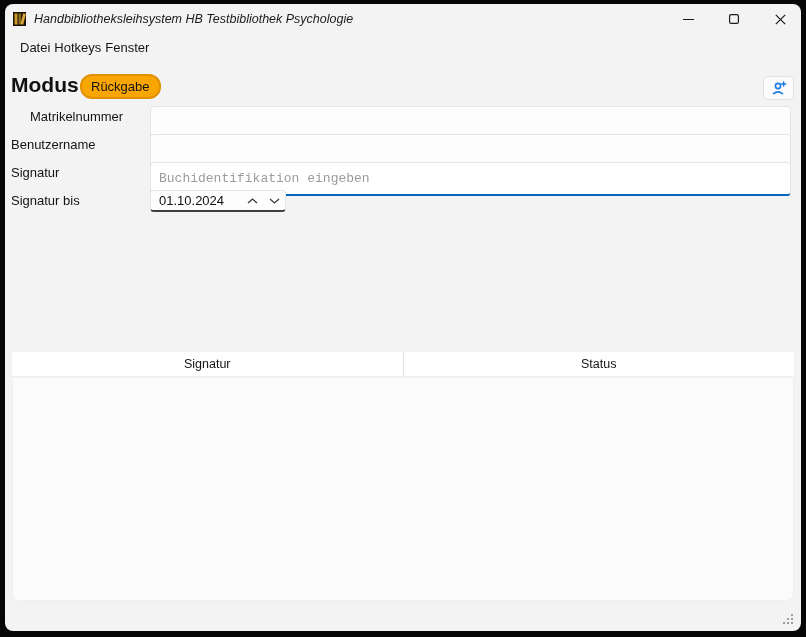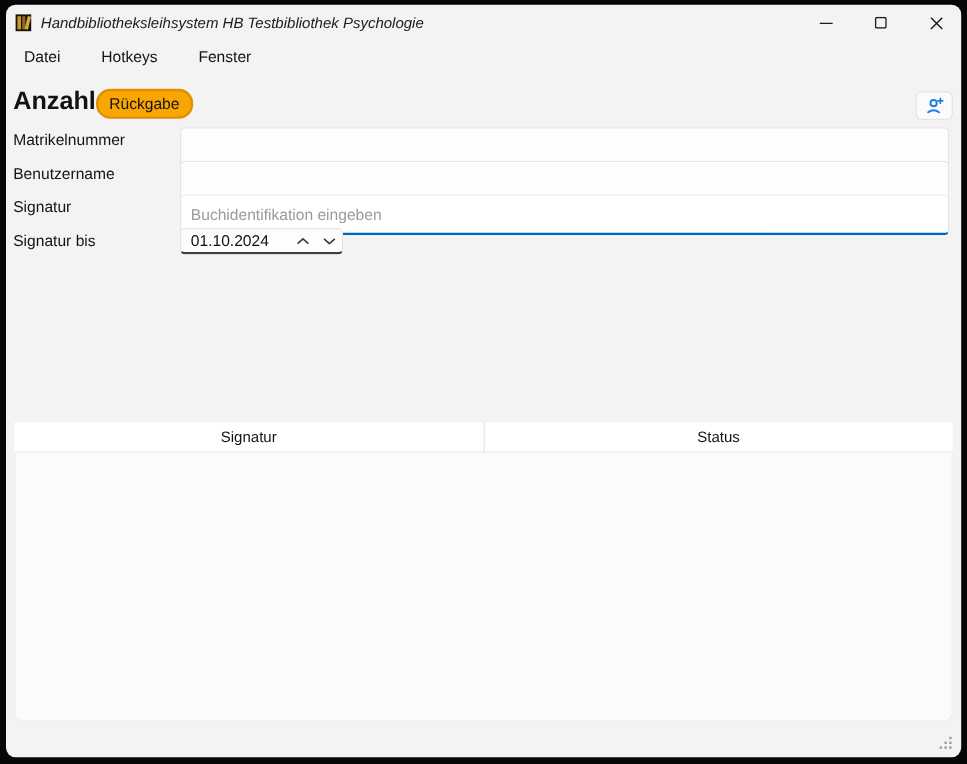--- a/index.html
+++ b/index.html
@@ -12,37 +12,37 @@
   .titlebar { position:absolute; left:0; top:0; width:100%; height:30px;font-style:italic; }
   .app-icon { position:absolute; left:7px; top:7px; width:16px; height:16px; }
   .title-text { position:absolute; left:29px; top:0; height:30px; line-height:31px;
                 font-size:12.5px; color:#1b1b1b; white-space:nowrap; }
   .winbtn { position:absolute; top:0; width:40px; height:30px; display:flex;
             align-items:center; justify-content:center; color:#1b1b1b; }
   .winbtn svg { display:block; }
   .btn-min { left:663px; } .btn-max { left:709px; } .btn-close { left:755px; }
 
   
-  .menubar { position:absolute; left:13px; top:32px; height:24px; display:flex; gap:30px; }
+  .menubar { position:absolute; left:13px; top:32px; height:24px; display:flex; }
   .menu-item { font-size:13px; color:#151515; line-height:24px; padding:0 2px; cursor:default; }
 
   
   .mode-title { position:absolute; left:6px; top:69px; font-size:21px; font-weight:bold; color:#111; }
   .mode-badge { position:absolute; left:75px; top:70px; height:25px; padding:0 9px;
                 background:#f9a602; border:2px solid #e08f00; border-radius:12px;
                 font-size:13px; color:#141414; line-height:21px; }
   .person-add-btn { position:absolute; left:758px; top:72px; width:31px; height:24px;
                     background:#fbfbfb; border:1px solid #e3e3e3; border-radius:5px;
                     display:flex; align-items:center; justify-content:center; }
 
   
   .field-label { position:absolute; left:6px; font-size:13px; color:#141414; line-height:22px; }
   .textfield { position:absolute; left:145px; width:641px; height:34px;
                background:#fdfdfd; border:1px solid #e5e5e5; border-bottom:1px solid #5c5c5c;
-               border-radius:4px; font-family:Liberation Sans, sans-serif;
+               border-radius:4px; font-family:Liberation Mono, monospace;
                font-size:13px; color:#141414; padding:0 8px; outline:none; }
   .textfield::placeholder { color:#9b9b9b; }
   .textfield.focused { border-bottom:2px solid #0067c0; background:#ffffff; }
   .spinner { position:absolute; left:145px; width:136px; height:22px;
              background:#fdfdfd; border:1px solid #e5e5e5; border-bottom:2px solid #3e3e3e;
              border-radius:4px; display:flex; align-items:center; }
   .spinner-value { flex:1; font-size:13px; color:#111; padding-left:8px; }
   .spin-btn { width:22px; height:100%; display:flex; align-items:center; justify-content:center; color:#3a3a3a; }
 
   
@@ -105,31 +105,31 @@
         </svg>
     </div>
   </div>
 
   <div class="menubar">
     <div class="menu-item">Datei</div>
     <div class="menu-item">Hotkeys</div>
     <div class="menu-item">Fenster</div>
   </div>
 
-  <div class="mode-title">Anzahl</div>
+  <div class="mode-title">Modus</div>
   <div class="mode-badge">Rückgabe</div>
   <div class="person-add-btn">
     <svg width="16" height="15" viewBox="0 0 16 15">
       <circle cx="7" cy="5" r="2.6" fill="none" stroke="#1f7ce4" stroke-width="1.6"></circle>
       <path d="M2.5 12.6 q4.5 -3.4 9 0" fill="none" stroke="#1f7ce4" stroke-width="1.6" stroke-linecap="round"></path>
       <path d="M12.6 1 v4 M10.6 3 h4" stroke="#1f7ce4" stroke-width="1.5" stroke-linecap="round"></path>
     </svg>
   </div>
 
-  <div class="field-label" style="top:102px;">Matrikelnummer</div>
+  <div class="field-label" style="top:102px;margin-left:19px;">Matrikelnummer</div>
   <input class="textfield" style="top: 102px;" value="">
 
   <div class="field-label" style="top:130px;">Benutzername</div>
   <input class="textfield" style="top: 130px;" value="">
 
   <div class="field-label" style="top:158px;">Signatur</div>
   <input class="textfield focused" style="top: 158px;" placeholder="Buchidentifikation eingeben">
 
   <div class="field-label" style="top:186px;">Signatur bis</div>
   <div class="spinner" style="top:186px;">

